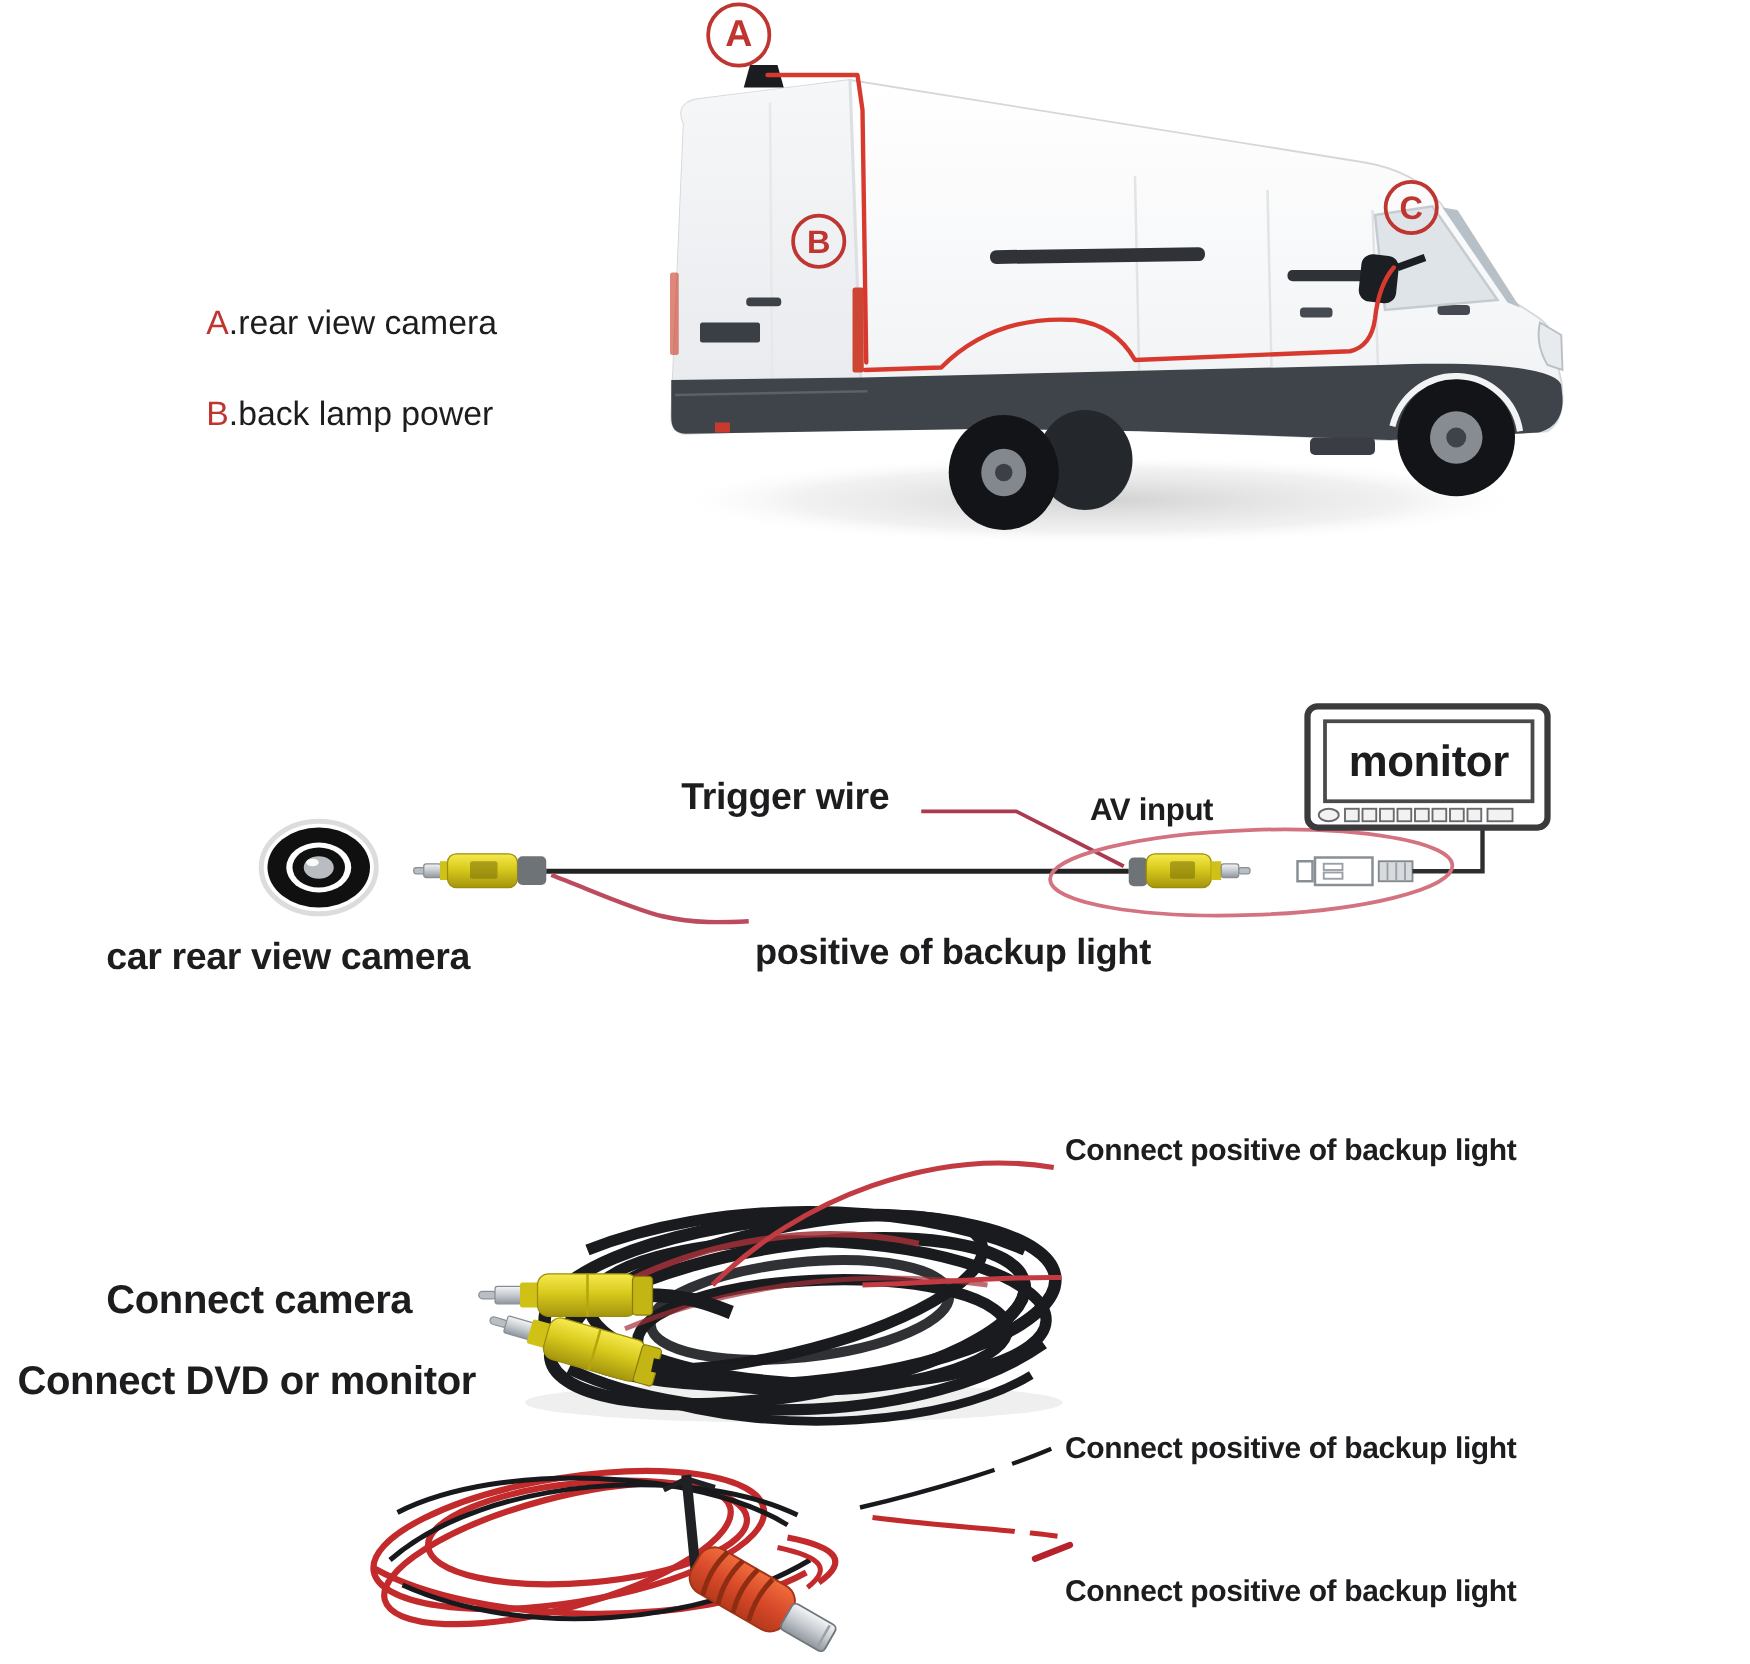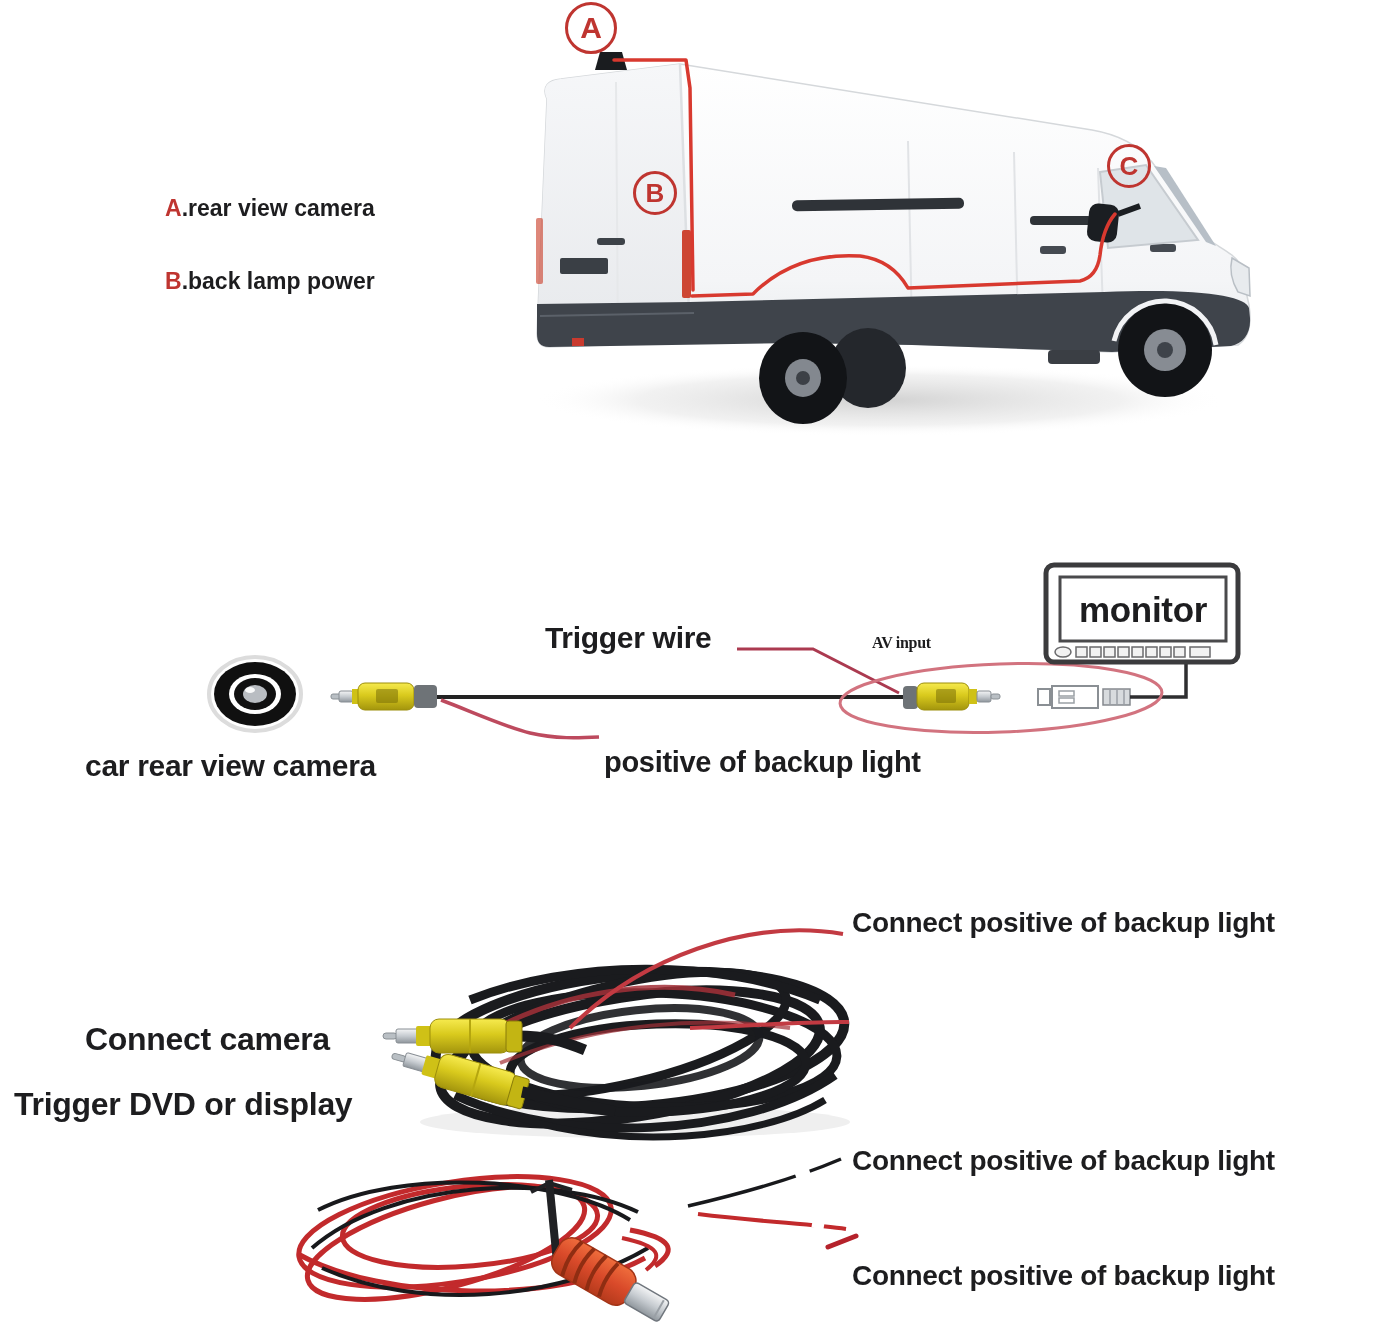--- a/index.html
+++ b/index.html
@@ -1,25 +1,25 @@
 <!DOCTYPE html>
 <html><head>
 <meta charset="utf-8">
 <style>
   html,body{margin:0;padding:0;background:#ffffff;}
   body{font-family:"Liberation Sans", sans-serif;}
   #stage{position:relative;width:1400px;height:1331px;background:#ffffff;overflow:hidden;}
   #bg-svg{position:absolute;left:0;top:0;width:1400px;height:1331px;}
   .lbl{position:absolute;font-weight:bold;color:#1d1d1f;white-space:nowrap;letter-spacing:-0.3px;}
-  .legend-row{position:absolute;left:165px;font-weight:bold;font-size:23px;color:#1d1d1f;white-space:nowrap;}
+  .legend-row{position:absolute;left:165px;font-weight:normal;font-size:27px;color:#1d1d1f;white-space:nowrap;margin-top:48px;}
   .legend-key{color:#bf3530;}
   .marker{position:absolute;border:3px solid #bf3530;border-radius:50%;color:#bf3530;
           font-weight:bold;display:flex;align-items:center;justify-content:center;background:transparent;}
   .mid-lbl{font-size:30px;}
-  .bot-lbl{font-size:28px;}
+  .bot-lbl{font-size:24px;}
 </style>
 </head>
 <body>
 
 <div id="stage">
 
 <svg id="bg-svg" viewBox="0 0 1400 1331">
   <defs>
     <linearGradient id="bodyGrad" x1="0" y1="0" x2="0" y2="1">
       <stop offset="0" stop-color="#ffffff"></stop>
@@ -248,24 +248,24 @@
 </div>
 <div class="legend-row" style="top:268px;">
   <span class="legend-key">B</span><span>.back lamp power</span>
 </div>
 
 <div class="marker" style="left:565px;top:2px;width:46px;height:46px;font-size:30px;">A</div>
 <div class="marker" style="left:633px;top:171px;width:38px;height:38px;font-size:26px;">B</div>
 <div class="marker" style="left:1107px;top:144px;width:38px;height:38px;font-size:26px;">C</div>
 
 <div class="lbl mid-lbl" style="left:545px;top:621px;">Trigger wire</div>
-<div class="lbl" style="left:872px;top:634px;font-size:16px;font-family:Liberation Serif, serif;">AV input</div>
+<div class="lbl" style="left:872px;top:634px;font-size:25px;">AV input</div>
 <div class="lbl mid-lbl" style="left:85px;top:749px;">car rear view camera</div>
 <div class="lbl" style="left:1060px;top:582px;width:166px;text-align:center;font-size:35px;line-height:56px;">monitor</div>
 <div class="lbl bot-lbl" style="left:85px;top:1021px;font-size:32px;">Connect camera</div>
 
 <div class="lbl" style="left:604px;top:746px;font-size:29px;">positive of backup light</div>
-<div class="lbl bot-lbl" style="left:14px;top:1086px;font-size:32px;">Trigger DVD or display</div>
+<div class="lbl bot-lbl" style="left:14px;top:1086px;font-size:32px;">Connect DVD or monitor</div>
 <div class="lbl bot-lbl" style="left:852px;top:907px;">Connect positive of backup light</div>
 <div class="lbl bot-lbl" style="left:852px;top:1145px;">Connect positive of backup light</div>
 <div class="lbl bot-lbl" style="left:852px;top:1260px;">Connect positive of backup light</div>
 
 </div>
 
 </body></html>

